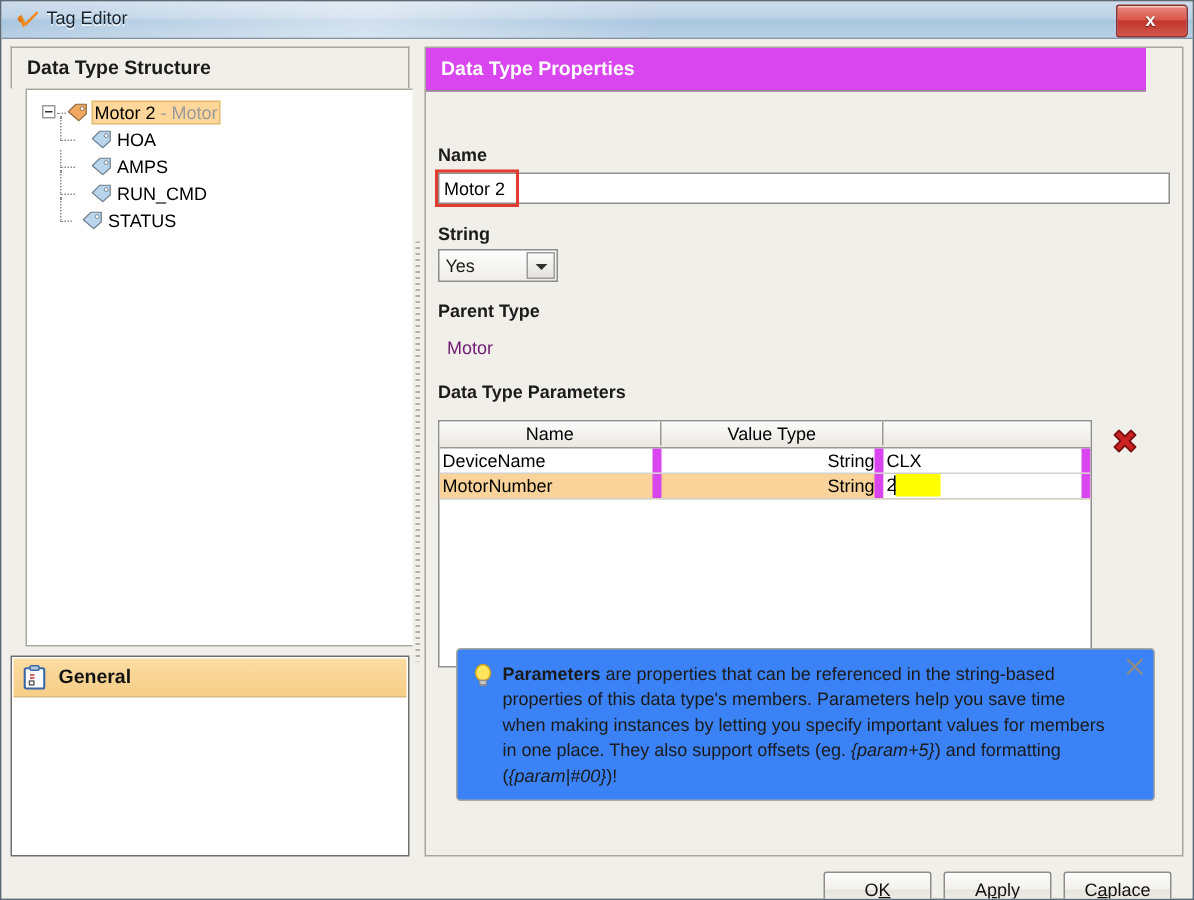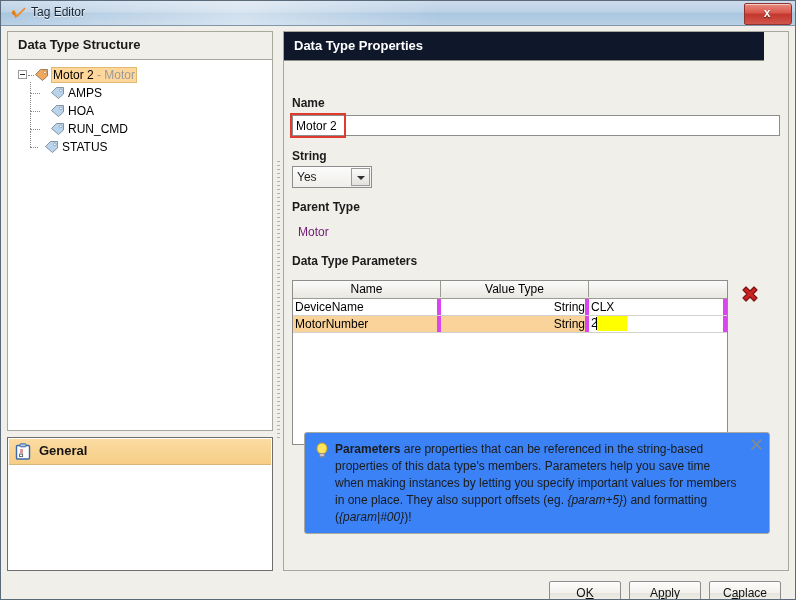--- a/index.html
+++ b/index.html
@@ -79,21 +79,21 @@
     background: #f0efe9;
     border: 1px solid #a8a79e;
     border-bottom: none;
     box-sizing: border-box;
   }
   #left-header-text {
     position: absolute; left: 10px; top: 5px;
     font-size: 13px; font-weight: bold; color: #1b1b1b;
   }
   #tree-box {
-    position: absolute; left: 0; top: 28px;
+    position: absolute; left: 10px; top: 28px;
     width: 266px; height: 372px;
     background: #ffffff;
     border: 1px solid #a8a79e;
     box-sizing: border-box;
     overflow: hidden;
   }
 
   .tree-row {
     position: relative; height: 18px; white-space: nowrap;
     font-size: 12px; color: #000;
@@ -167,21 +167,21 @@
   #right-pane {
     position: absolute; left: 282px; top: 5px;
     width: 506px; height: 540px;
     border: 1px solid #a8a79e;
     background: #f0efe9;
     box-sizing: border-box;
   }
   #right-header {
     position: absolute; left: 0; top: 0;
     width: 480px; height: 29px;
-    background: #0f172a;
+    background: #d946ef;
     border-bottom: 1px solid #8c8b84;
     box-sizing: border-box;
   }
   #right-header-text {
     position: absolute; left: 10px; top: 6px;
     font-size: 13px; font-weight: bold; color: #ffffff;
   }
 
   .field-label {
     position: absolute;
@@ -256,21 +256,21 @@
     position: absolute; top: 0; height: 16px;
     font-size: 12px; color: #000; line-height: 16px;
     box-sizing: border-box;
     white-space: nowrap; overflow: hidden;
   }
   .tbl-head .tbl-cell {
     height: 16px; text-align: center;
     border-right: 1px solid #9b9a93;
   }
   .tbl-body-row { border-bottom: 1px solid #d2d1cb; }
-  .tbl-body-row .tbl-cell { border-right: 4px solid #d946ef; padding-left: 2px; }
+  .tbl-body-row .tbl-cell { border-right: 6px solid #d946ef; padding-left: 2px; }
   .tbl-body-row.selected { background: #f9d39a; }
   .c0 { left: 0;   width: 148px; }
   .c1 { left: 148px; width: 148px; text-align: right; }
   .c2 { left: 296px; width: 138px; }
   #edit-caret {
     position: absolute; left: 7px; top: 1px;
     width: 1px; height: 13px; background: #000;
   }
   #edit-highlight {
     position: absolute; left: 8px; top: 0px;
@@ -353,37 +353,37 @@
           <div class="expander"></div>
           <div class="conn-h" style="left:20px; top:9px; width:6px;"></div>
           <svg class="tag-icon" style="left:27px;" viewBox="0 0 14 13">
             <path d="M0.5 6.5 L5.5 1.5 L12.5 1.5 L12.5 8 L7.5 12.5 Z" fill="#f0a860" stroke="#8a6a40" stroke-width="0.8"></path>
             <circle cx="9.8" cy="4.4" r="1.3" fill="#ffffff" stroke="#8a6a40" stroke-width="0.6"></circle>
           </svg>
           <div class="tree-label sel" style="left:44px;"><span>Motor 2</span><span class="tree-sub"> - Motor</span></div>
         </div>
 
         <div class="tree-row">
+          <div class="conn-v" style="left:22px; top:-7px; height:16px;"></div>
+          <div class="conn-h" style="left:22px; top:9px; width:10px;"></div>
+          <svg class="tag-icon" style="left:43px;" viewBox="0 0 14 13">
+            <path d="M0.5 6.5 L5.5 1.5 L12.5 1.5 L12.5 8 L7.5 12.5 Z" fill="#b9d5ee" stroke="#6f7d8a" stroke-width="0.8"></path>
+            <circle cx="9.8" cy="4.4" r="1.3" fill="#ffffff" stroke="#6f7d8a" stroke-width="0.6"></circle>
+          </svg>
+          <div class="tree-label" style="left:60px;">HOA</div>
+        </div>
+
+        <div class="tree-row">
           <div class="conn-v" style="left:22px; top:-2px; height:11px;"></div>
           <div class="conn-h" style="left:22px; top:9px; width:10px;"></div>
           <svg class="tag-icon" style="left:43px;" viewBox="0 0 14 13">
             <path d="M0.5 6.5 L5.5 1.5 L12.5 1.5 L12.5 8 L7.5 12.5 Z" fill="#b9d5ee" stroke="#6f7d8a" stroke-width="0.8"></path>
             <circle cx="9.8" cy="4.4" r="1.3" fill="#ffffff" stroke="#6f7d8a" stroke-width="0.6"></circle>
           </svg>
           <div class="tree-label" style="left:60px;">AMPS</div>
-        </div>
-
-        <div class="tree-row">
-          <div class="conn-v" style="left:22px; top:-7px; height:16px;"></div>
-          <div class="conn-h" style="left:22px; top:9px; width:10px;"></div>
-          <svg class="tag-icon" style="left:43px;" viewBox="0 0 14 13">
-            <path d="M0.5 6.5 L5.5 1.5 L12.5 1.5 L12.5 8 L7.5 12.5 Z" fill="#b9d5ee" stroke="#6f7d8a" stroke-width="0.8"></path>
-            <circle cx="9.8" cy="4.4" r="1.3" fill="#ffffff" stroke="#6f7d8a" stroke-width="0.6"></circle>
-          </svg>
-          <div class="tree-label" style="left:60px;">HOA</div>
         </div>
 
         <div class="tree-row">
           <div class="conn-v" style="left:22px; top:-7px; height:16px;"></div>
           <div class="conn-h" style="left:22px; top:9px; width:10px;"></div>
           <svg class="tag-icon" style="left:43px;" viewBox="0 0 14 13">
             <path d="M0.5 6.5 L5.5 1.5 L12.5 1.5 L12.5 8 L7.5 12.5 Z" fill="#b9d5ee" stroke="#6f7d8a" stroke-width="0.8"></path>
             <circle cx="9.8" cy="4.4" r="1.3" fill="#ffffff" stroke="#6f7d8a" stroke-width="0.6"></circle>
           </svg>
           <div class="tree-label" style="left:60px;">RUN_CMD</div>

